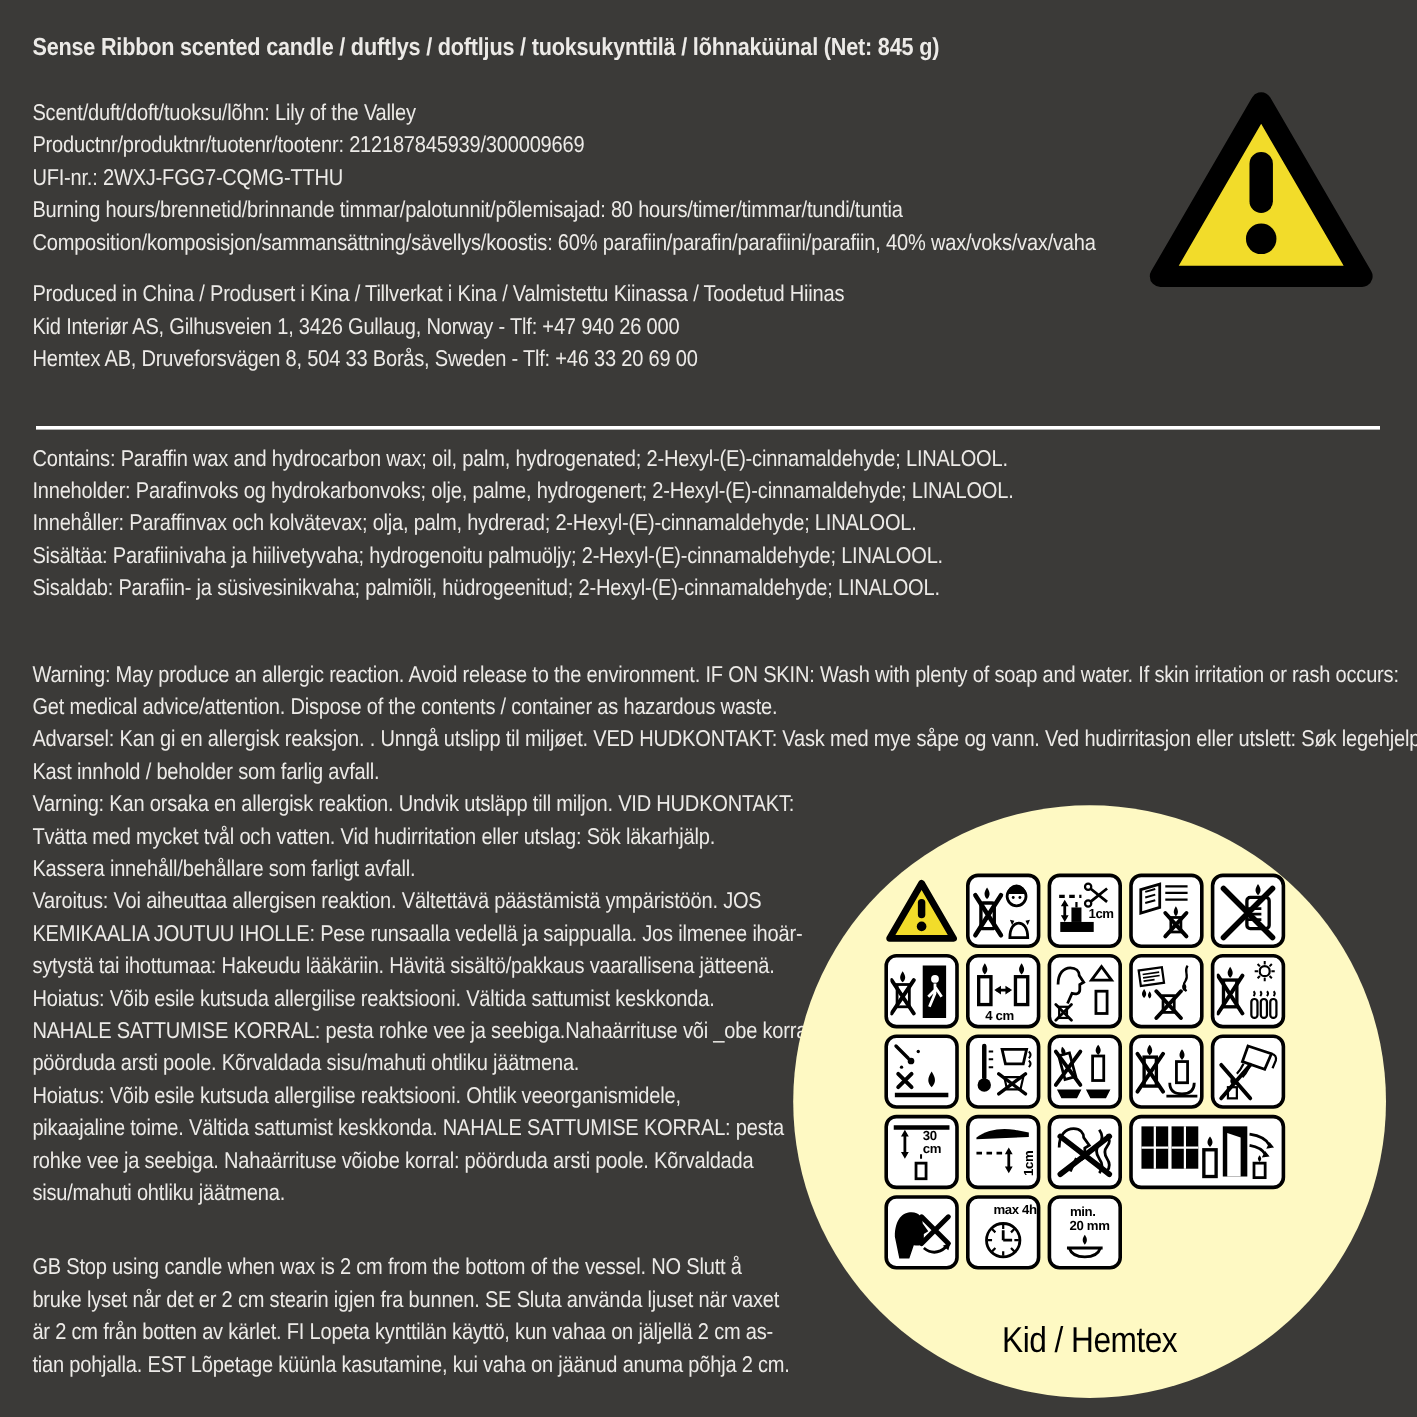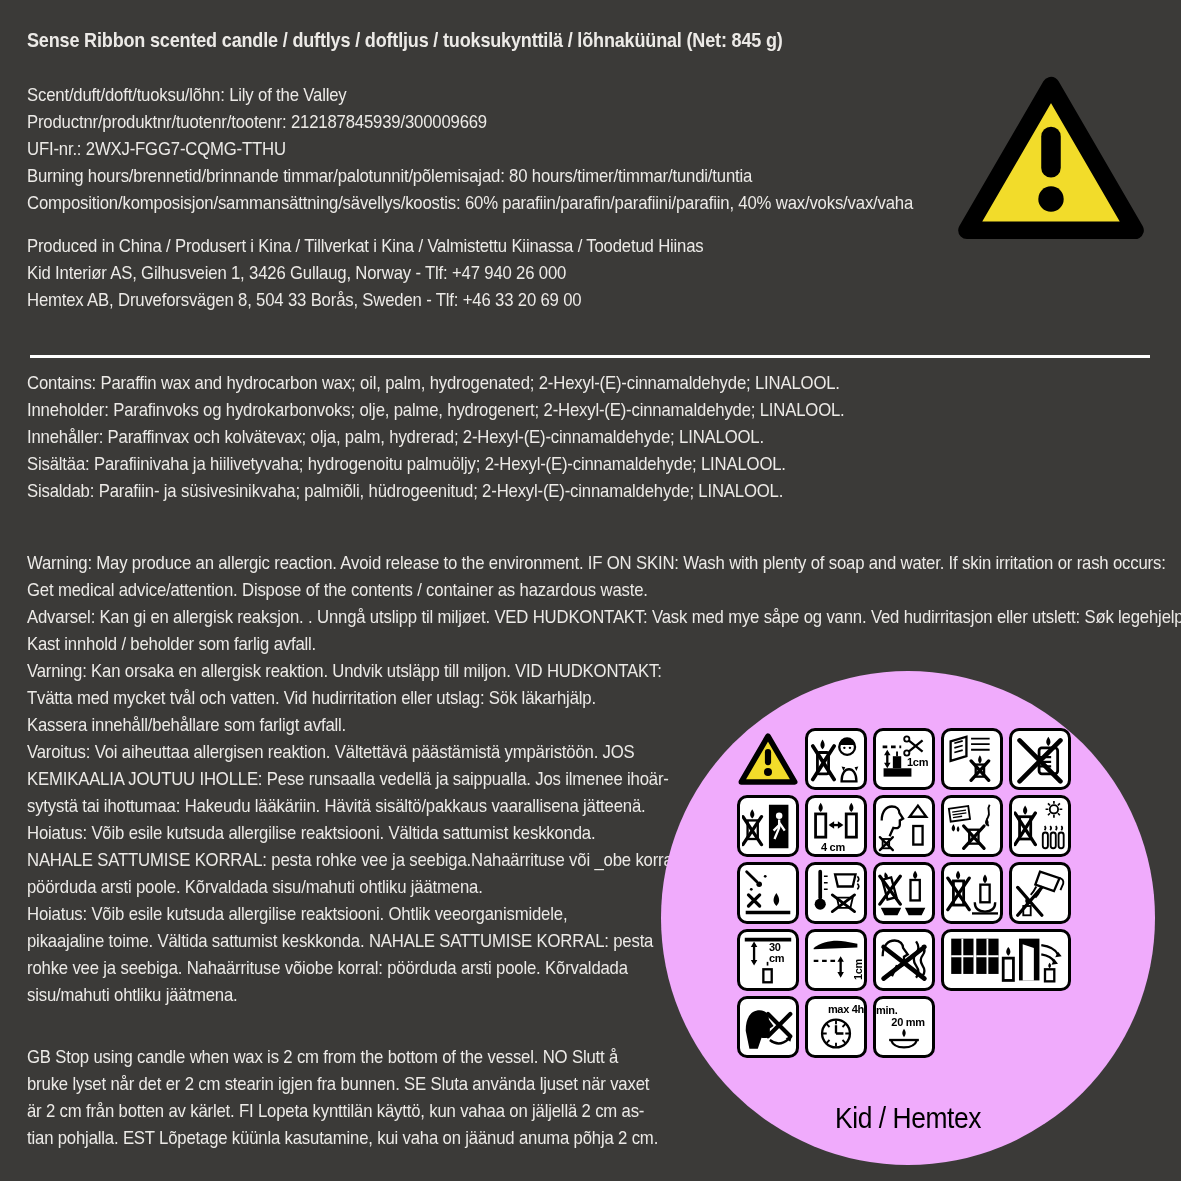--- a/index.html
+++ b/index.html
@@ -4,21 +4,21 @@
 <style>
   html,body{margin:0;padding:0}
   .page{position:relative;width:1181px;height:1181px;background:#3b3a38;overflow:hidden;
         font-family:"Liberation Sans",sans-serif;color:#eceae7}
   .line{white-space:nowrap;font-size:19px;line-height:27px;letter-spacing:-.2px;
         transform:scaleX(.88);transform-origin:0 50%}
   .block{position:absolute;left:27px}
   .title-line{position:absolute;left:27px;font-weight:bold;font-size:20.5px}
   .divider{position:absolute;left:30px;top:355px;width:1120px;height:3px;background:#fff}
   .big-tri{position:absolute;left:953px;top:72px;width:196px;height:172px}
-  .circle{position:absolute;left:661px;top:671px;width:494px;height:494px;background:#f0abfc;border-radius:50%}
+  .circle{position:absolute;left:661px;top:671px;width:494px;height:494px;background:#fef9c3;border-radius:50%}
   .tile{position:absolute;width:62px;height:62px;background:#fff;border:3px solid #000;border-radius:10px;box-sizing:border-box}
   .tile.wide{width:130px}
   .tile svg{position:absolute;left:2px;top:2px;width:52px;height:52px}
   .tile.wide svg{width:120px}
   .tile .t{position:absolute;font-weight:bold;font-size:11px;line-height:11px;color:#000;
            font-family:"Liberation Sans",sans-serif;letter-spacing:-.3px}
   .tri-small{position:absolute;left:76px;top:60px;width:62px;height:56px}
   .brand{position:absolute;top:430px;left:0;width:100%;text-align:center;color:#000;
          font-size:30px;font-weight:500;transform:scaleX(.88);transform-origin:50% 50%;letter-spacing:-.5px}
   svg{display:block}
@@ -329,20 +329,20 @@
       </svg>
       <span class="t" style="left:0;top:5px;width:56px;text-align:right">max 4h</span>
     </div>
 
     <div class="tile" style="left:212px;top:325px">
       <svg viewBox="0 0 56 56">
         <path d="M28 30c2.5 3.5 2.5 6 0 9c-2.5-3-2.5-5.5 0-9" fill="#000"></path>
         <path d="M14 42c2 6 8 8 14 8s12-2 14-8" fill="none" stroke="#000" stroke-width="2.5"></path>
         <path d="M12 42h32" stroke="#000" stroke-width="2.5"></path>
       </svg>
-      <span class="t" style="left:0;top:6px;width:37px;text-align:left">min.</span>
+      <span class="t" style="left:0;top:6px;width:37px;text-align:right">min.</span>
       <span class="t" style="left:0;top:18px;width:64px;text-align:center">20 mm</span>
     </div>
 
     <div class="brand">Kid / Hemtex</div>
   </div>
 
 </div>
 
 </body></html>

